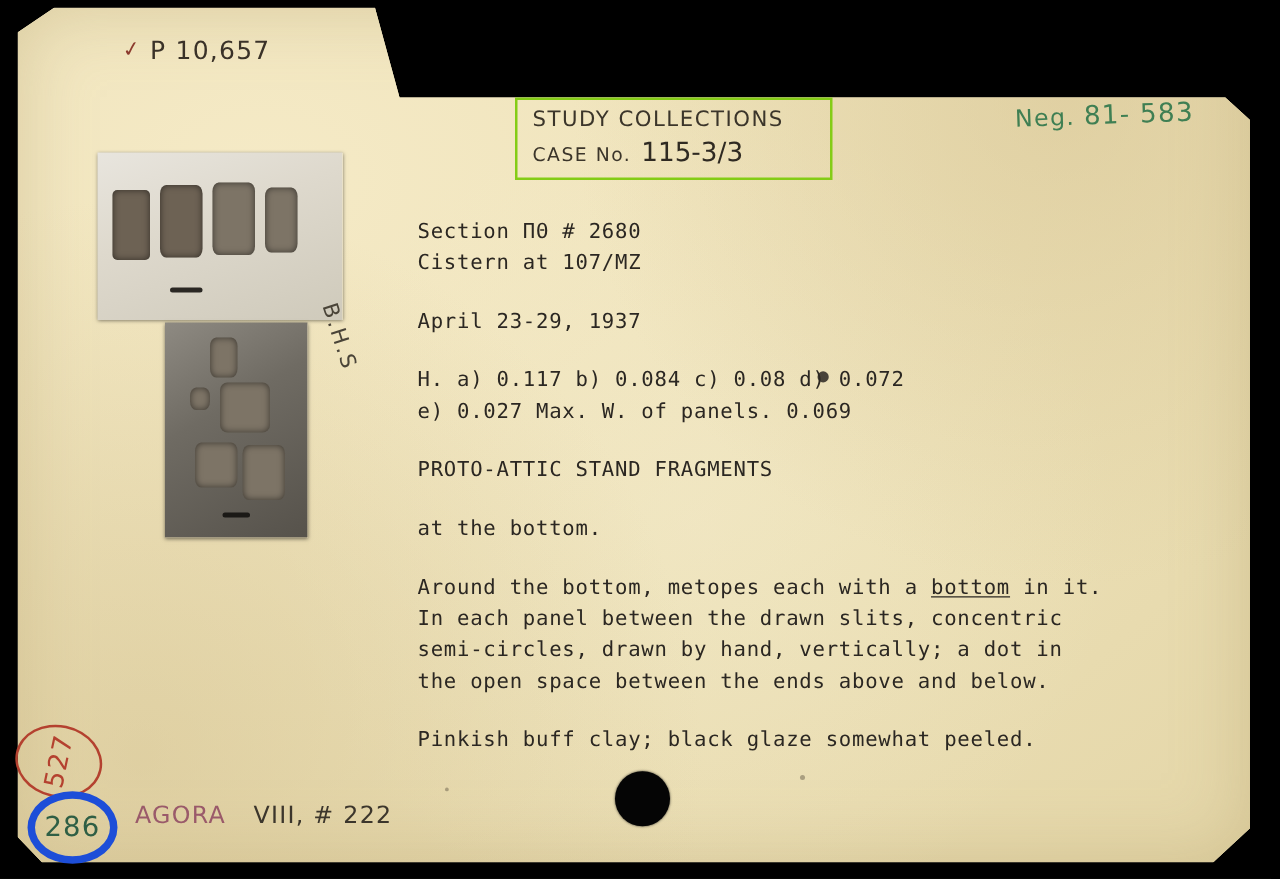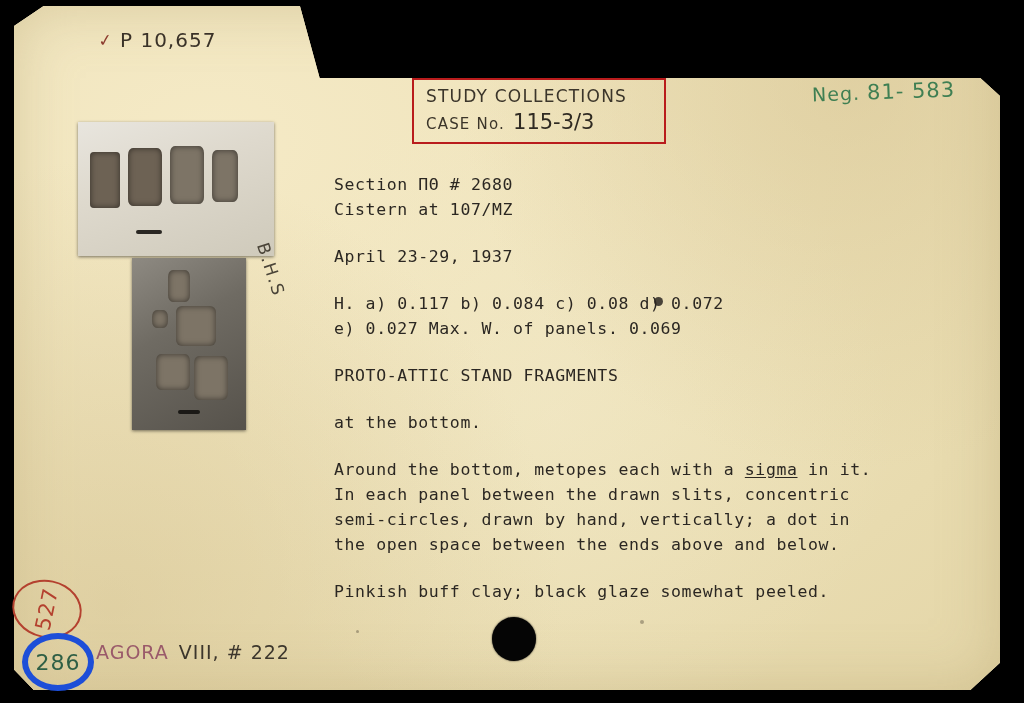--- a/index.html
+++ b/index.html
@@ -76,21 +76,21 @@
     transform: rotate(-8deg);
   }
 
   
   #stamp {
     position: absolute;
     left: 412px;
     top: 78px;
     width: 228px;
     padding: 6px 10px 8px 12px;
-    border: 2px solid #b91c1c;
+    border: 2px solid #84cc16;
     color: #3b352a;
     font-family: "DejaVu Sans", sans-serif;
     letter-spacing: 1.2px;
   }
   #stamp .line1 { font-size: 17px; }
   #stamp .line2 { font-size: 15px; margin-top: 4px; display: flex; align-items: baseline; gap: 8px;}
   #stamp .caseno-value {
     font-family: "DejaVu Sans", sans-serif;
     font-size: 21px;
     color: #2f2a22;
@@ -229,25 +229,25 @@
     font-size: 22px;
     display: flex;
     align-items: center;
     justify-content: center;
     letter-spacing: 1px;
   }
 
   
   #bottomcap {
     position: absolute;
-    left: 96px;
+    left: 108px;
     top: 641px;
     display: flex;
     align-items: flex-end;
-    gap: 10px;
+    gap: 22px;
     font-family: "DejaVu Sans", sans-serif;
   }
   #bottomcap .agora {
     color: #9a5a6a;
     font-size: 19px;
     letter-spacing: 1px;
   }
   #bottomcap .vol {
     color: #3c362c;
     font-size: 19px;
@@ -323,21 +323,21 @@
 
     <div class="para">
       <div>PROTO-ATTIC STAND FRAGMENTS</div>
     </div>
 
     <div class="para">
       <div>at the bottom.</div>
     </div>
 
     <div class="para">
-      <div><span>Around the bottom, metopes each with a </span><u>sigma</u><span> in it.</span></div>
+      <div><span>Around the bottom, metopes each with a </span><u>bottom</u><span> in it.</span></div>
       <div>In each panel between the drawn slits, concentric</div>
       <div>semi-circles, drawn by hand, vertically; a dot in</div>
       <div>the open space between the ends above and below.</div>
     </div>
 
     <div class="para">
       <div>Pinkish buff clay; black glaze somewhat peeled.</div>
     </div>
   </div>
 

